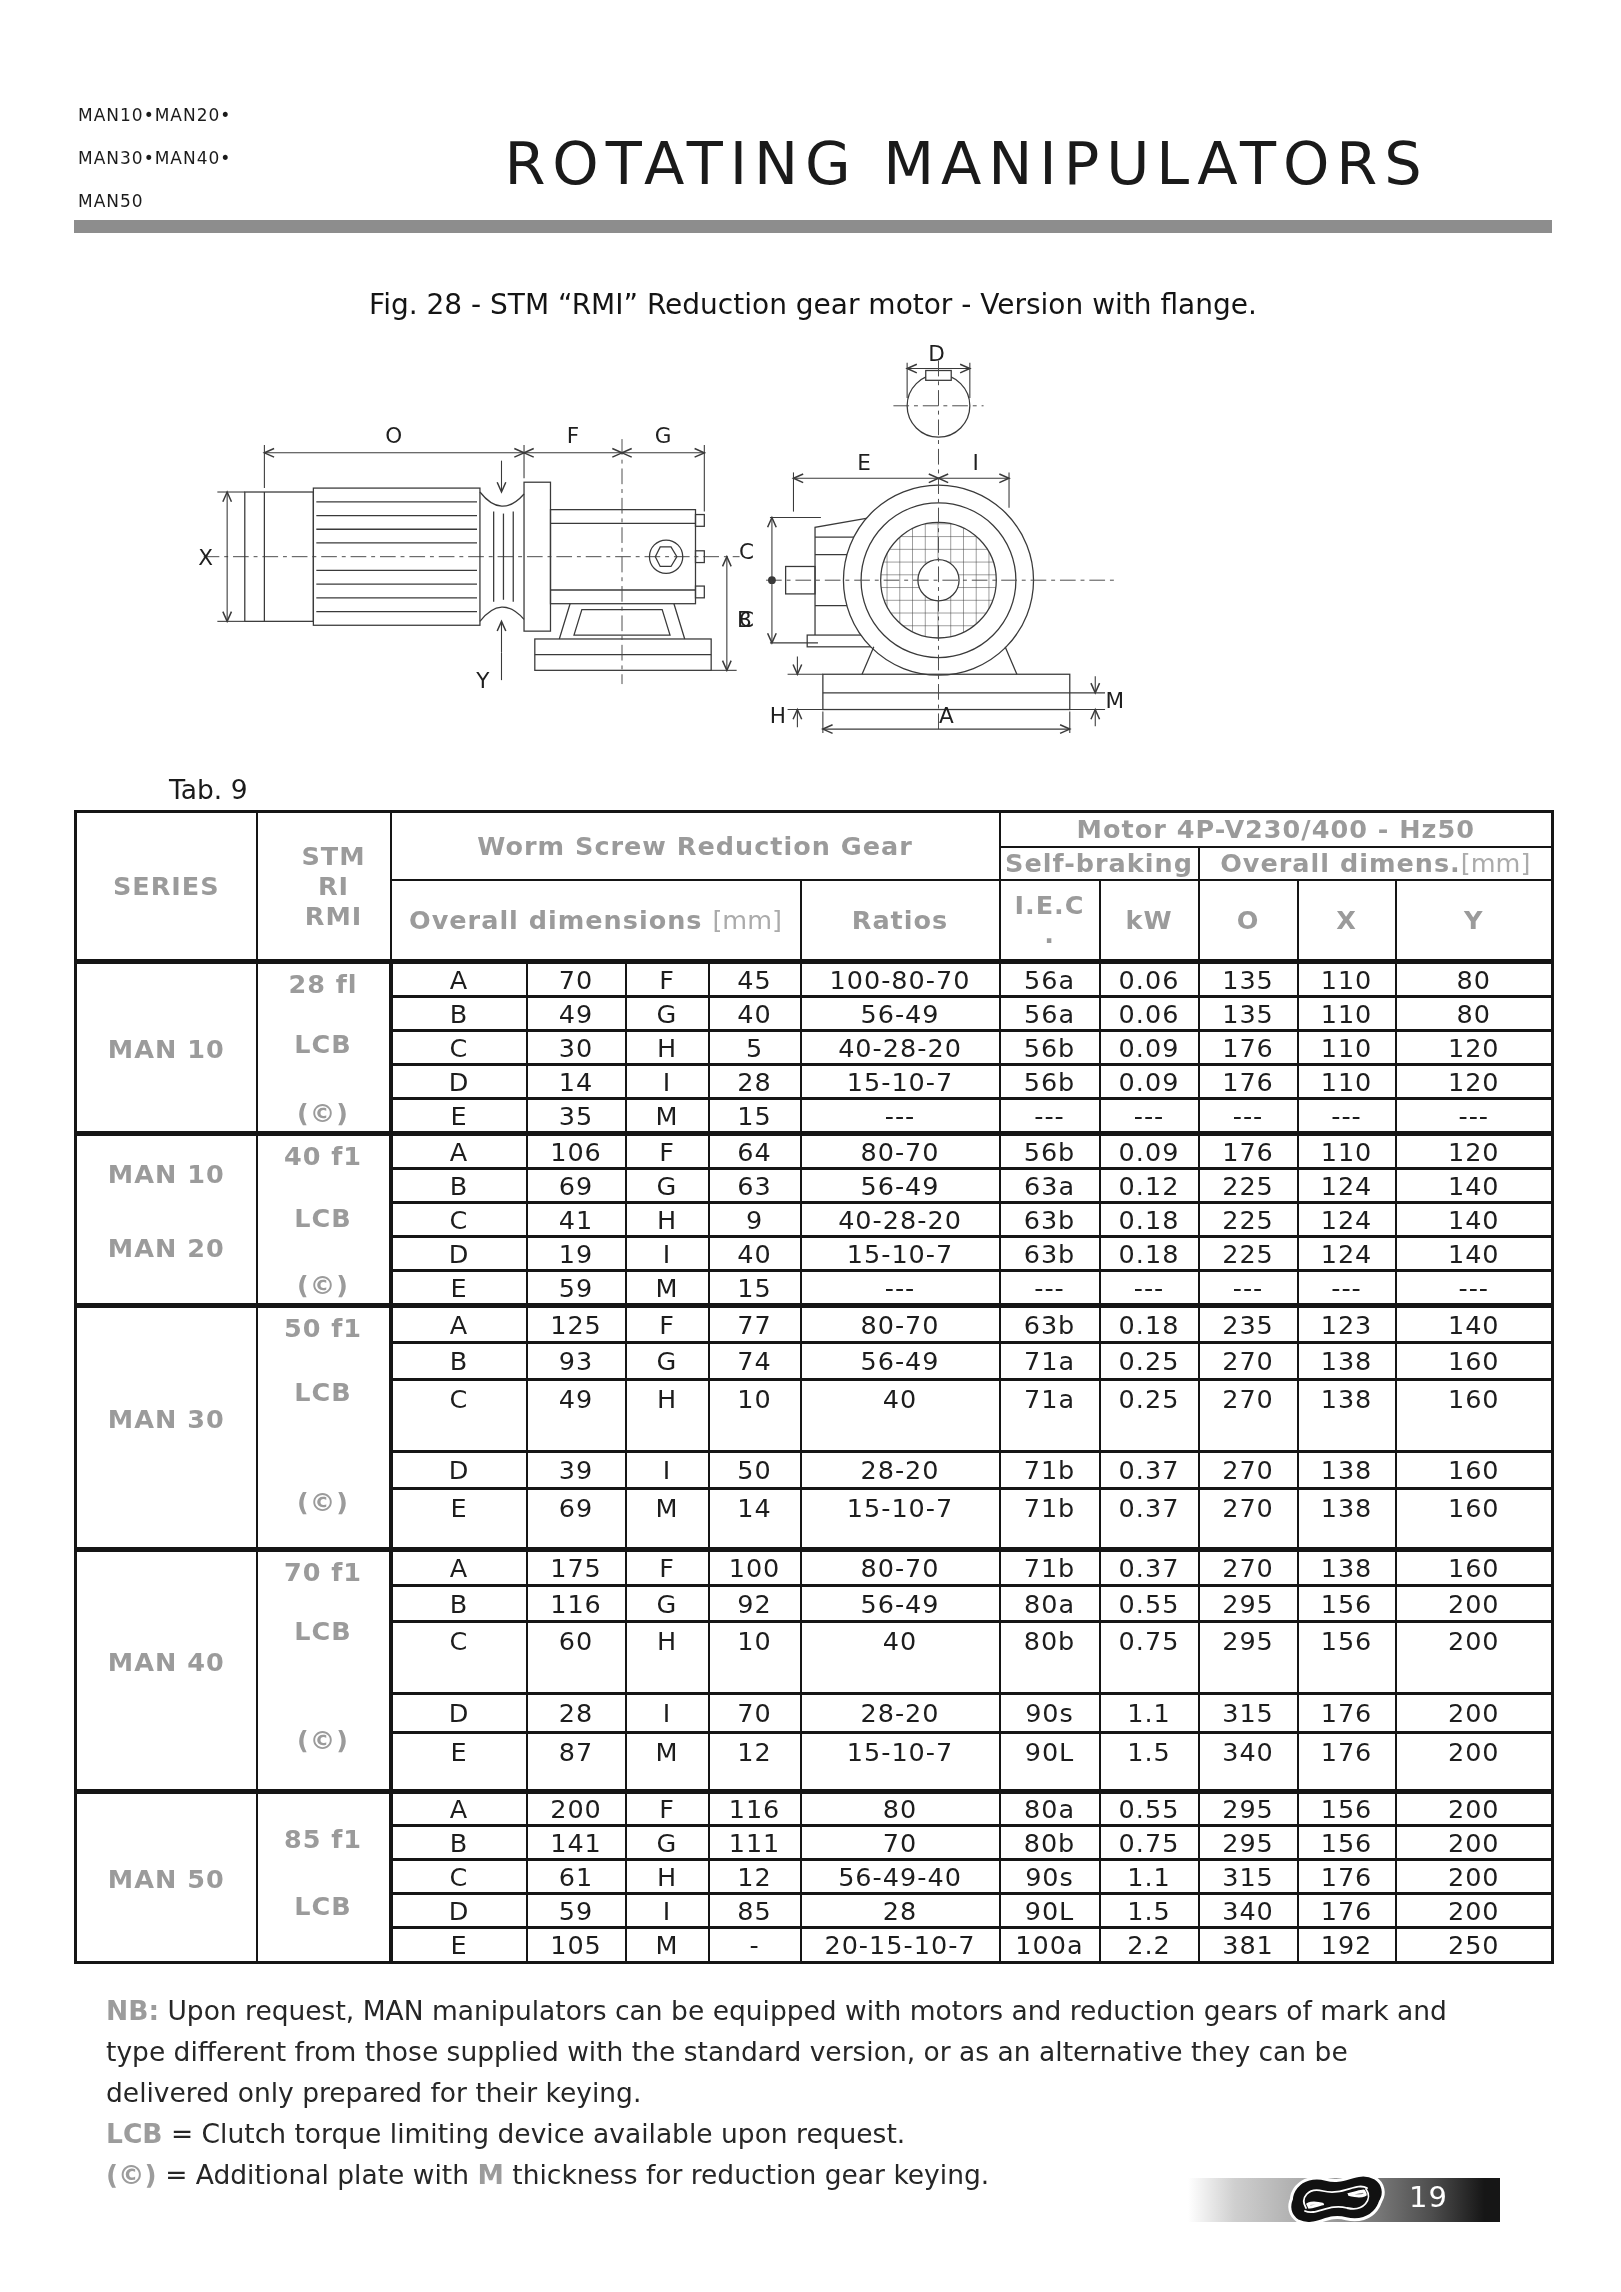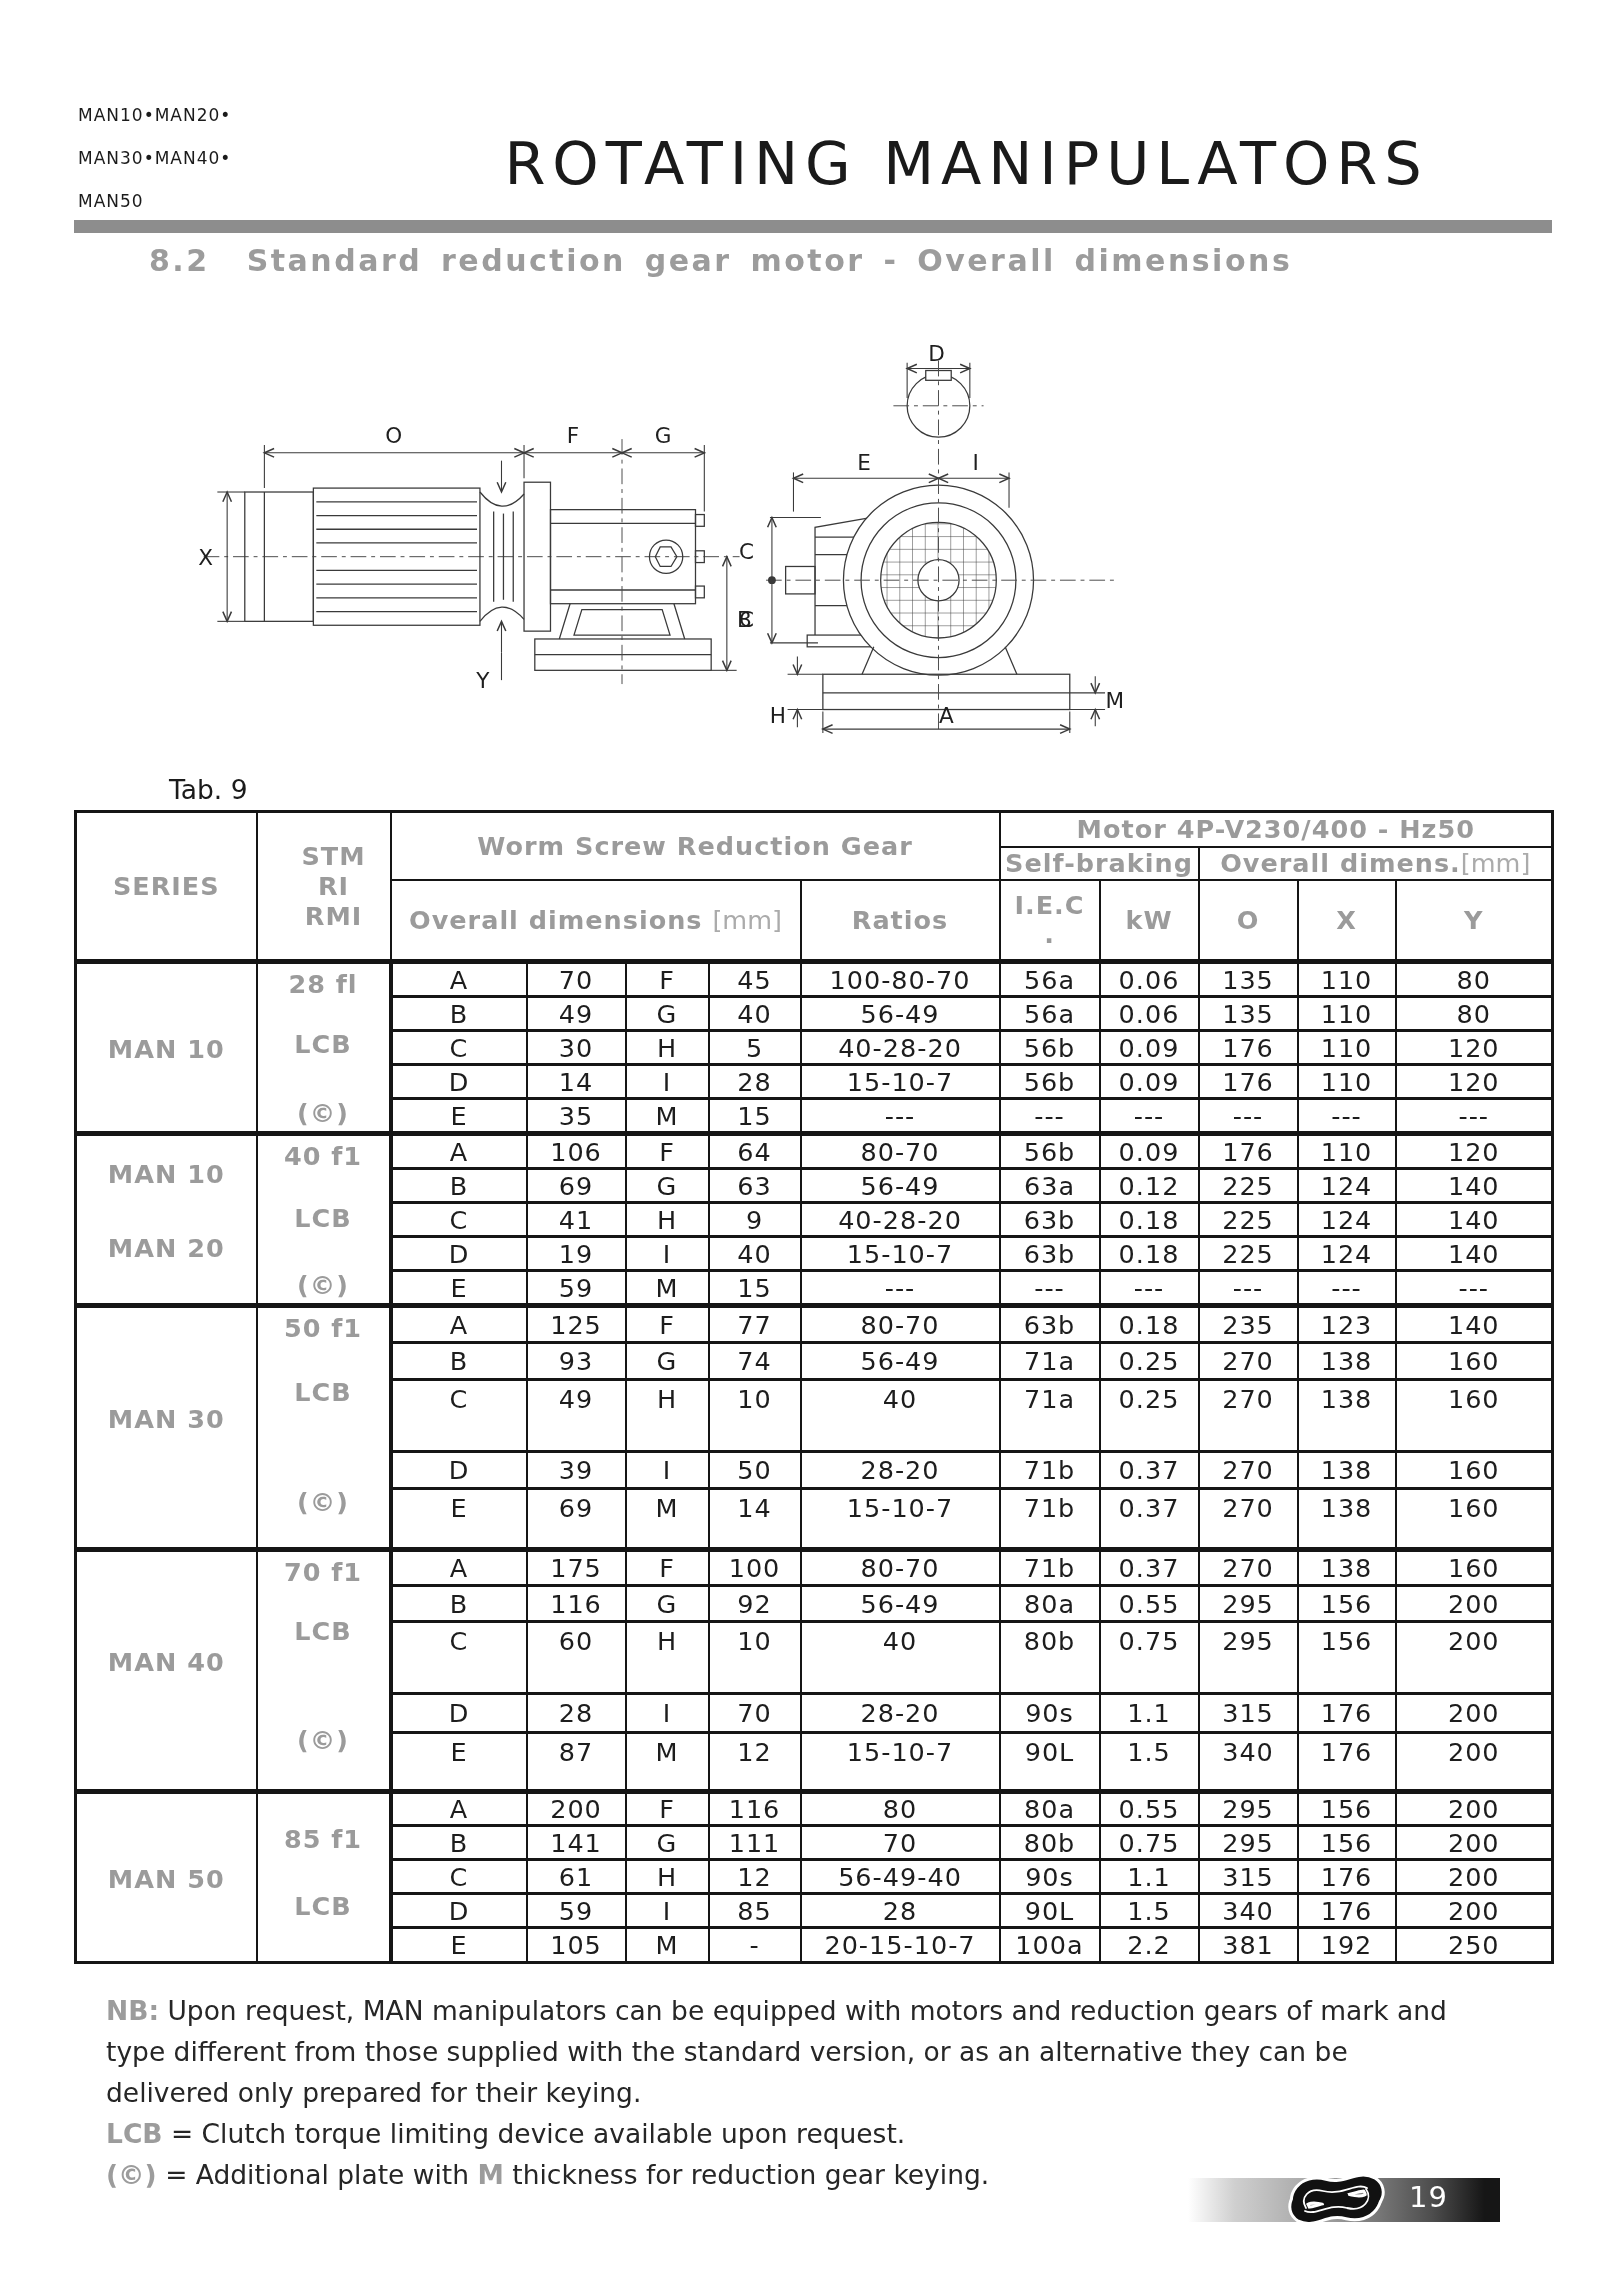--- a/index.html
+++ b/index.html
@@ -63,24 +63,22 @@
 <div class="page">
 
   <div class="models">
     <div>MAN10•MAN20•</div>
     <div>MAN30•MAN40•</div>
     <div>MAN50</div>
   </div>
   <div class="doc-title">ROTATING MANIPULATORS</div>
   <div class="title-bar"></div>
 
-  <div class="section-heading">
-    <span class="num">8.2</span><span>Standard reduction gear motor - Overall dimensions</span>
-  </div>
-
+
+  <div class="fig-caption">Fig. 28 - STM “RMI” Reduction gear motor - Version with flange.</div>
 
   <div class="drawing">
     <svg viewBox="0 0 990 400" width="970" height="392">
       <defs>
         <marker id="ae" markerWidth="12" markerHeight="10" refX="10" refY="5" orient="auto-start-reverse">
           <path d="M1,1 L10,5 L1,9" fill="none" stroke="#3a3a3a" stroke-width="1.4"></path>
         </marker>
         <pattern id="grid" width="13" height="13" patternUnits="userSpaceOnUse">
           <path d="M13,0 H0 V13" fill="none" stroke="#3a3a3a" stroke-width="1"></path>
         </pattern>

